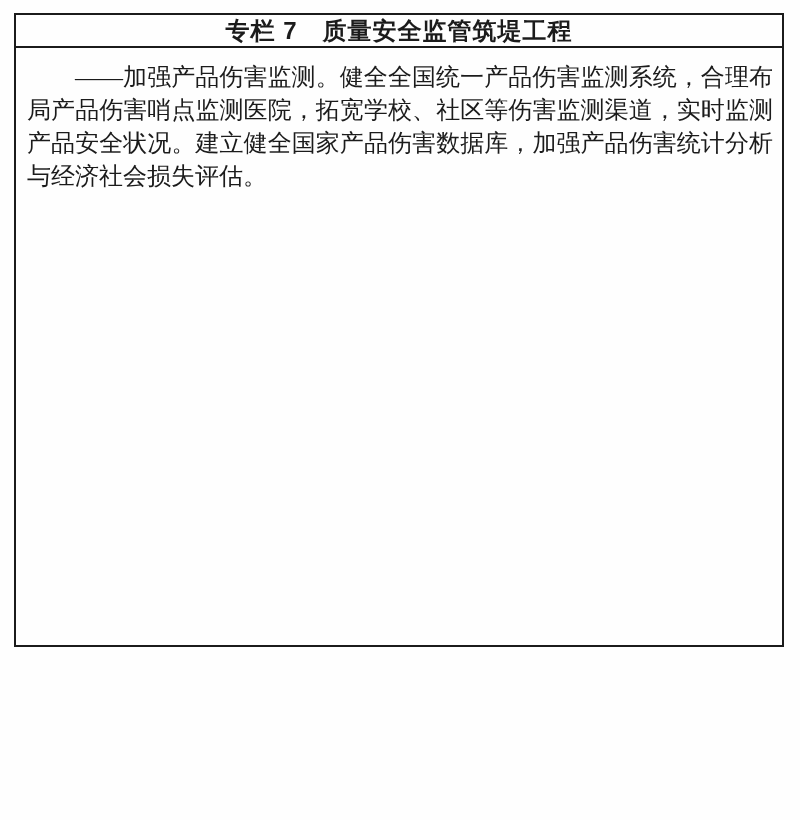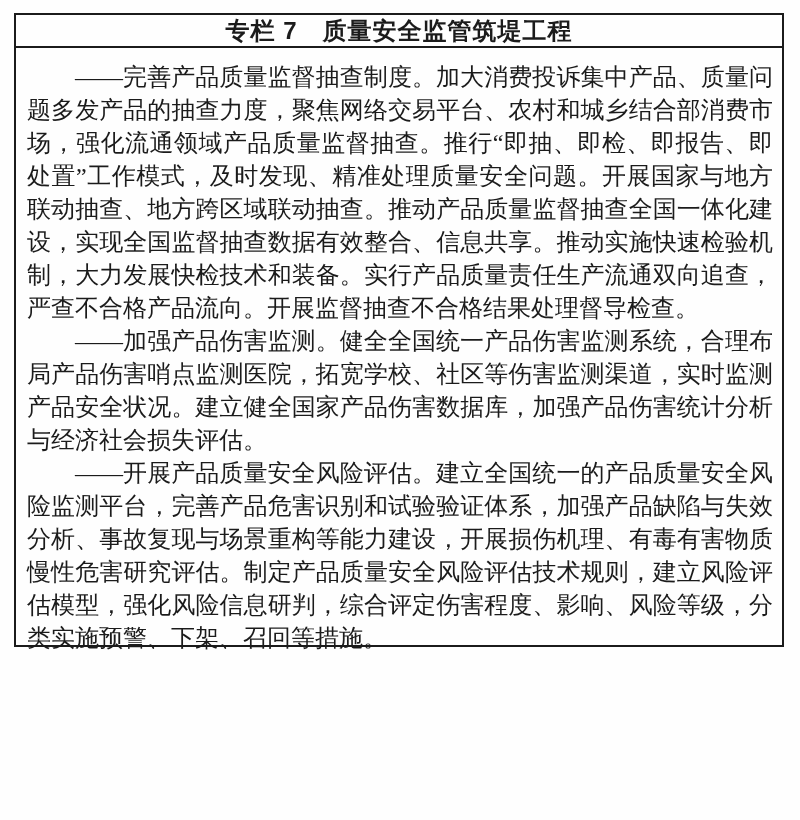--- a/index.html
+++ b/index.html
@@ -52,17 +52,15 @@
     text-indent: 2em;
     word-break: break-all;
   }
 </style>
 </head>
 <body>
 
 <div class="panel">
   <div class="panel-title">专栏 7　质量安全监管筑堤工程</div>
   <div class="panel-body">
-      <p>——完善产品质量监督抽查制度。加大消费投诉集中产品、质量问题多发产品的抽查力度，聚焦网络交易平台、农村和城乡结合部消费市场，强化流通领域产品质量监督抽查。推行“即抽、即检、即报告、即处置”工作模式，及时发现、精准处理质量安全问题。开展国家与地方联动抽查、地方跨区域联动抽查。推动产品质量监督抽查全国一体化建设，实现全国监督抽查数据有效整合、信息共享。推动实施快速检验机制，大力发展快检技术和装备。实行产品质量责任生产流通双向追查，严查不合格产品流向。开展监督抽查不合格结果处理督导检查。</p>
       <p>——加强产品伤害监测。健全全国统一产品伤害监测系统，合理布局产品伤害哨点监测医院，拓宽学校、社区等伤害监测渠道，实时监测产品安全状况。建立健全国家产品伤害数据库，加强产品伤害统计分析与经济社会损失评估。</p>
-      <p>——开展产品质量安全风险评估。建立全国统一的产品质量安全风险监测平台，完善产品危害识别和试验验证体系，加强产品缺陷与失效分析、事故复现与场景重构等能力建设，开展损伤机理、有毒有害物质慢性危害研究评估。制定产品质量安全风险评估技术规则，建立风险评估模型，强化风险信息研判，综合评定伤害程度、影响、风险等级，分类实施预警、下架、召回等措施。</p>
     </div>
 </div>
 
 </body></html>

